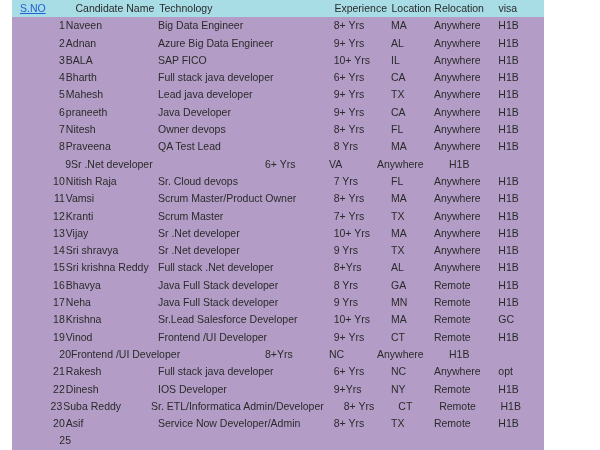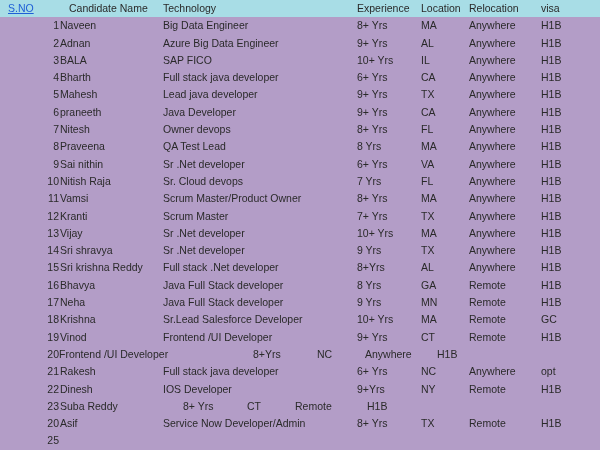--- a/index.html
+++ b/index.html
@@ -1,17 +1,17 @@
 <!DOCTYPE html>
 <html><head>
 <meta charset="utf-8">
 <style>
   html, body { margin:0; padding:0; background:#ffffff; }
   body { width:600px; height:450px; overflow:hidden; font-family:"Liberation Sans", sans-serif; font-size:10.5px; color:#2a2a2a; }
-  .sheet { position:absolute; left:0; top:0; width:600px; }
+  .sheet { position:absolute; left:12px; top:0; width:532px; }
   .row { display:flex; height:17.3px; line-height:17.3px; white-space:nowrap; }
   .hdr { background:#A8DDE6; }
   .body { background:#B39DC7; }
   .c-sno { width:59px; text-align:right; padding-right:0; box-sizing:border-box; }
   .c-name { width:104px; padding-left:1px; box-sizing:border-box; }
   .c-tech { width:174px; }
   .c-exp { width:64px;padding-left:20px; }
   .c-loc { width:48px; }
   .c-rel { width:72px; }
   .c-visa { width:51px; }
@@ -101,21 +101,20 @@
         <div class="c-sno">8</div>
         <div class="c-name">Praveena</div>
         <div class="c-tech">QA Test Lead</div>
         <div class="c-exp">8 Yrs</div>
         <div class="c-loc">MA</div>
         <div class="c-rel">Anywhere</div>
         <div class="c-visa">H1B</div>
       </div>
       <div class="row body">
         <div class="c-sno">9</div>
-        <div class="c-name">Sai nithin</div>
         <div class="c-tech">Sr .Net developer</div>
         <div class="c-exp">6+ Yrs</div>
         <div class="c-loc">VA</div>
         <div class="c-rel">Anywhere</div>
         <div class="c-visa">H1B</div>
       </div>
       <div class="row body">
         <div class="c-sno">10</div>
         <div class="c-name">Nitish Raja</div>
         <div class="c-tech">Sr. Cloud devops</div>
@@ -227,20 +226,21 @@
         <div class="c-name">Dinesh</div>
         <div class="c-tech">IOS Developer</div>
         <div class="c-exp">9+Yrs</div>
         <div class="c-loc">NY</div>
         <div class="c-rel">Remote</div>
         <div class="c-visa">H1B</div>
       </div>
       <div class="row body">
         <div class="c-sno">23</div>
         <div class="c-name">Suba Reddy</div>
+        <div class="c-tech">Sr. ETL/Informatica Admin/Developer</div>
         <div class="c-exp">8+ Yrs</div>
         <div class="c-loc">CT</div>
         <div class="c-rel">Remote</div>
         <div class="c-visa">H1B</div>
       </div>
       <div class="row body">
         <div class="c-sno">20</div>
         <div class="c-name">Asif</div>
         <div class="c-tech">Service Now Developer/Admin</div>
         <div class="c-exp">8+ Yrs</div>

